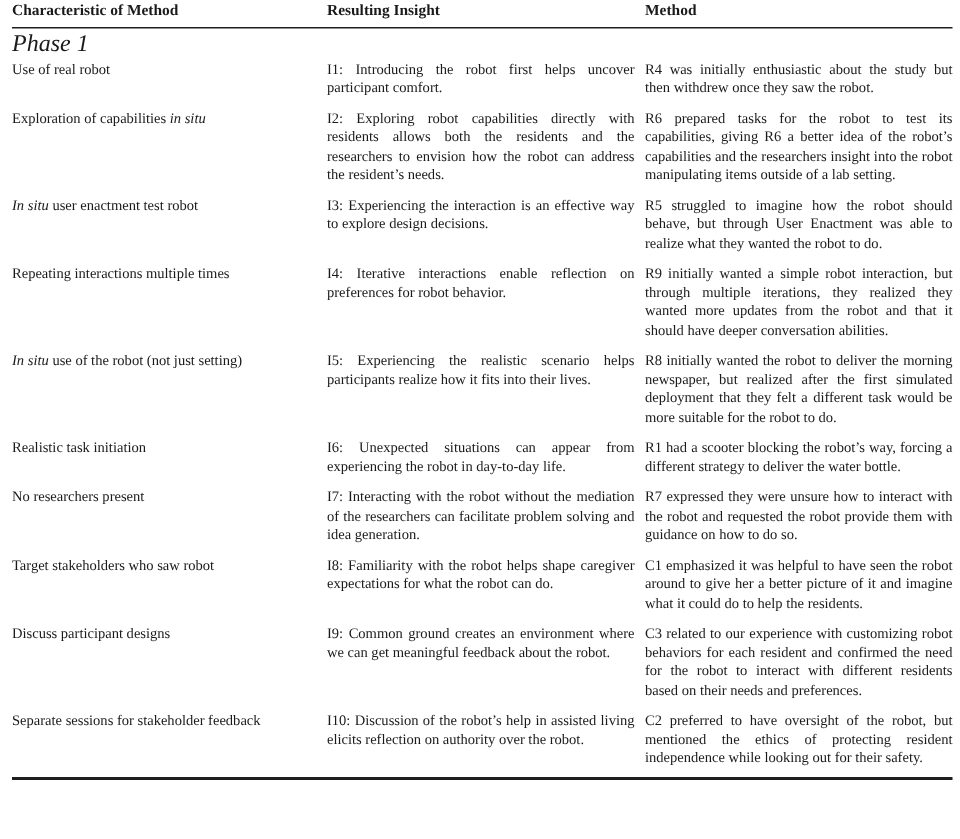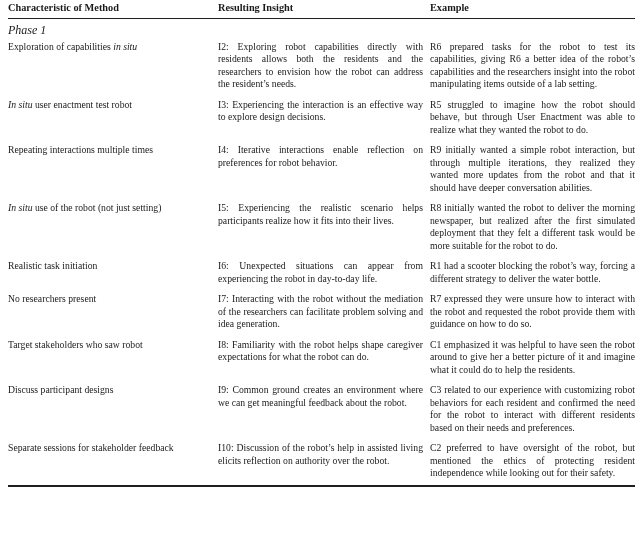--- a/index.html
+++ b/index.html
@@ -42,46 +42,51 @@
   td:last-child { padding-right: 0; }
   td.cell-justify {
     text-align: justify;
     hyphens: auto;
     -webkit-hyphens: auto;
     padding-right: 7px;
   }
   td.cell-example { padding-right: 0; }
   tr.phase-row td {
     font-style: italic;
-    font-size: 12px;
+    font-size: 16px;
     padding: 5px 0 1px 0;
     border-top: 1.2px solid #1f1f1f;
   }
   td.cell-characteristic i { font-style: italic; margin-top: 10px; }
 </style>
 </head>
 <body>
 
 <div class="paper">
   <table class="method-table">
     <colgroup>
       <col class="c1">
         <col class="c2">
         <col class="c3">
     </colgroup>
     <thead>
       <tr>
         <th>Characteristic of Method</th>
         <th>Resulting Insight</th>
-        <th>Example</th>
+        <th>Method</th>
       </tr>
     </thead>
   <tbody>
         <tr class="phase-row">
           <td colspan="3">Phase 1</td>
+        </tr>
+        <tr>
+          <td class="cell-characteristic"><span>Use of real robot</span></td>
+          <td class="cell-justify cell-insight">I1: Introducing the robot first helps uncover participant comfort.</td>
+          <td class="cell-justify cell-example">R4 was initially enthusiastic about the study but then withdrew once they saw the robot.</td>
         </tr>
         <tr>
           <td class="cell-characteristic"><span>Exploration of capabilities </span><i>in situ</i></td>
           <td class="cell-justify cell-insight">I2: Exploring robot capabilities directly with residents allows both the residents and the researchers to envision how the robot can address the resident’s needs.</td>
           <td class="cell-justify cell-example">R6 prepared tasks for the robot to test its capabilities, giving R6 a better idea of the robot’s capabilities and the researchers insight into the robot manipulating items outside of a lab setting.</td>
         </tr>
         <tr>
           <td class="cell-characteristic"><i>In situ</i><span> user enactment test robot</span></td>
           <td class="cell-justify cell-insight">I3: Experiencing the interaction is an effective way to explore design decisions.</td>
           <td class="cell-justify cell-example">R5 struggled to imagine how the robot should behave, but through User Enactment was able to realize what they wanted the robot to do.</td>

